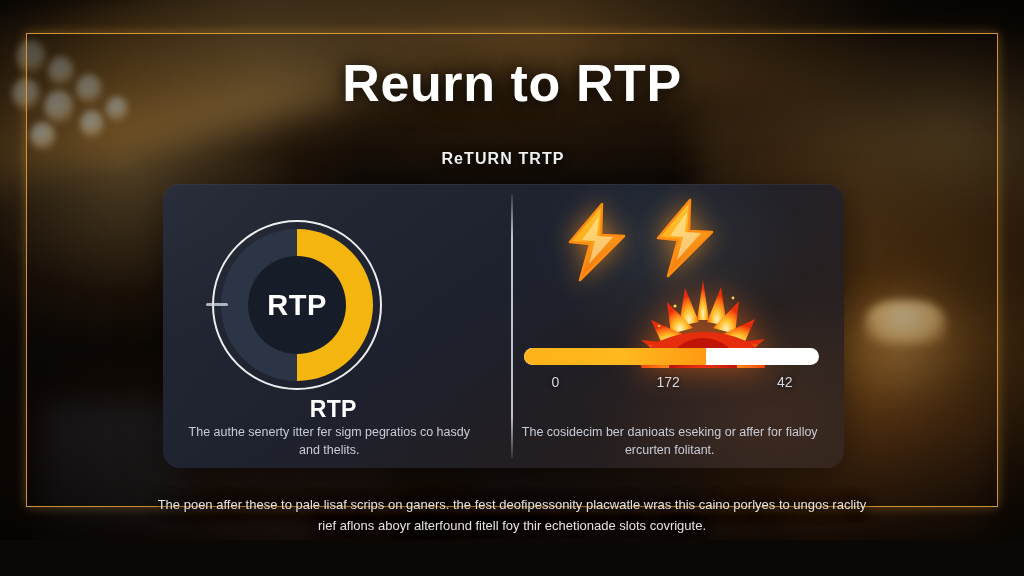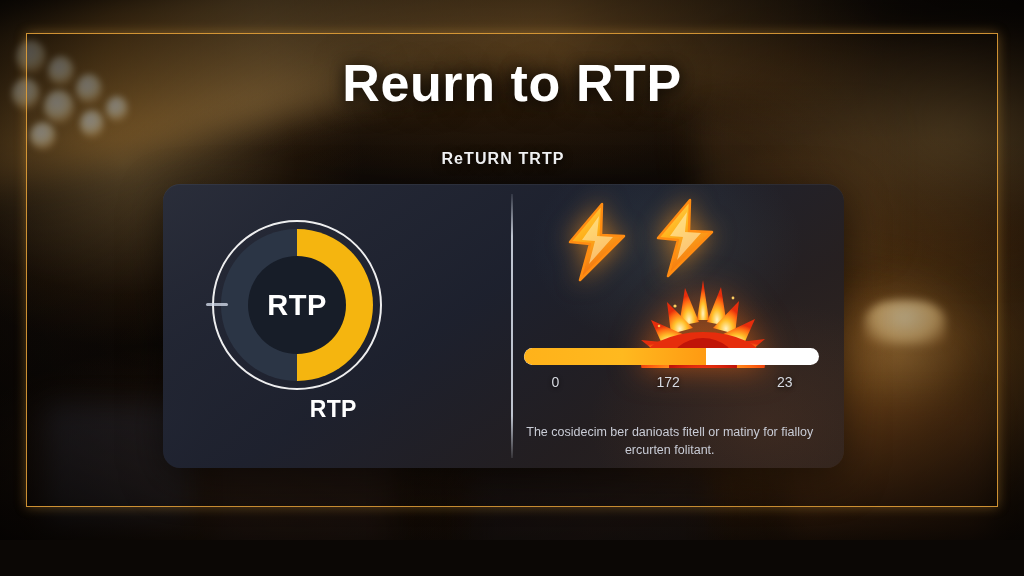--- a/index.html
+++ b/index.html
@@ -335,20 +335,21 @@
         <div class="donut-wrap">
           <div class="donut-seg" style="background: conic-gradient(from 0deg, #f5b50f 0deg 180deg, #2b3545 180deg 360deg);"></div>
           <div class="donut-ring"></div>
           <div class="donut-tick"></div>
           <div class="donut-hole">
             <span class="donut-label">RTP</span>
           </div>
         </div>
 
         <div class="panel-title">RTP</div>
+        <div class="panel-desc">The authe senerty itter fer sigm pegratios co hasdy and thelits.</div>
       </div>
 
       <div class="card-divider"></div>
 
       <div class="card-half">
 
         <div class="bolt bolt-a">
           <svg width="62" height="80" viewBox="0 0 62 80">
             <defs>
               <linearGradient id="boltA" x1="0" y1="0" x2="0.4" y2="1">
@@ -410,21 +411,22 @@
           </svg>
         </div>
 
         <div class="slider">
           <div class="slider-fill"></div>
         </div>
 
         <div class="ticks">
           <span class="tick-label">0</span>
           <span class="tick-label">172</span>
-          <span class="tick-label">23</span>
-        </div>
-
-        <div class="panel-desc">The cosidecim ber danioats fitell or matiny for fialloy ercurten folitant.</div>
+          <span class="tick-label">42</span>
+        </div>
+
+        <div class="panel-desc">The cosidecim ber danioats eseking or affer for fialloy ercurten folitant.</div>
       </div>
     </div>
 
+    <div class="footer-caption">The poen affer these to pale lisaf scrips on ganers. the fest deofipessonity placwatle wras this caino porlyes to ungos raclity rief aflons aboyr alterfound fitell foy thir echetionade slots covrigute.</div>
   </div>
 </div>
 
 </body></html>

